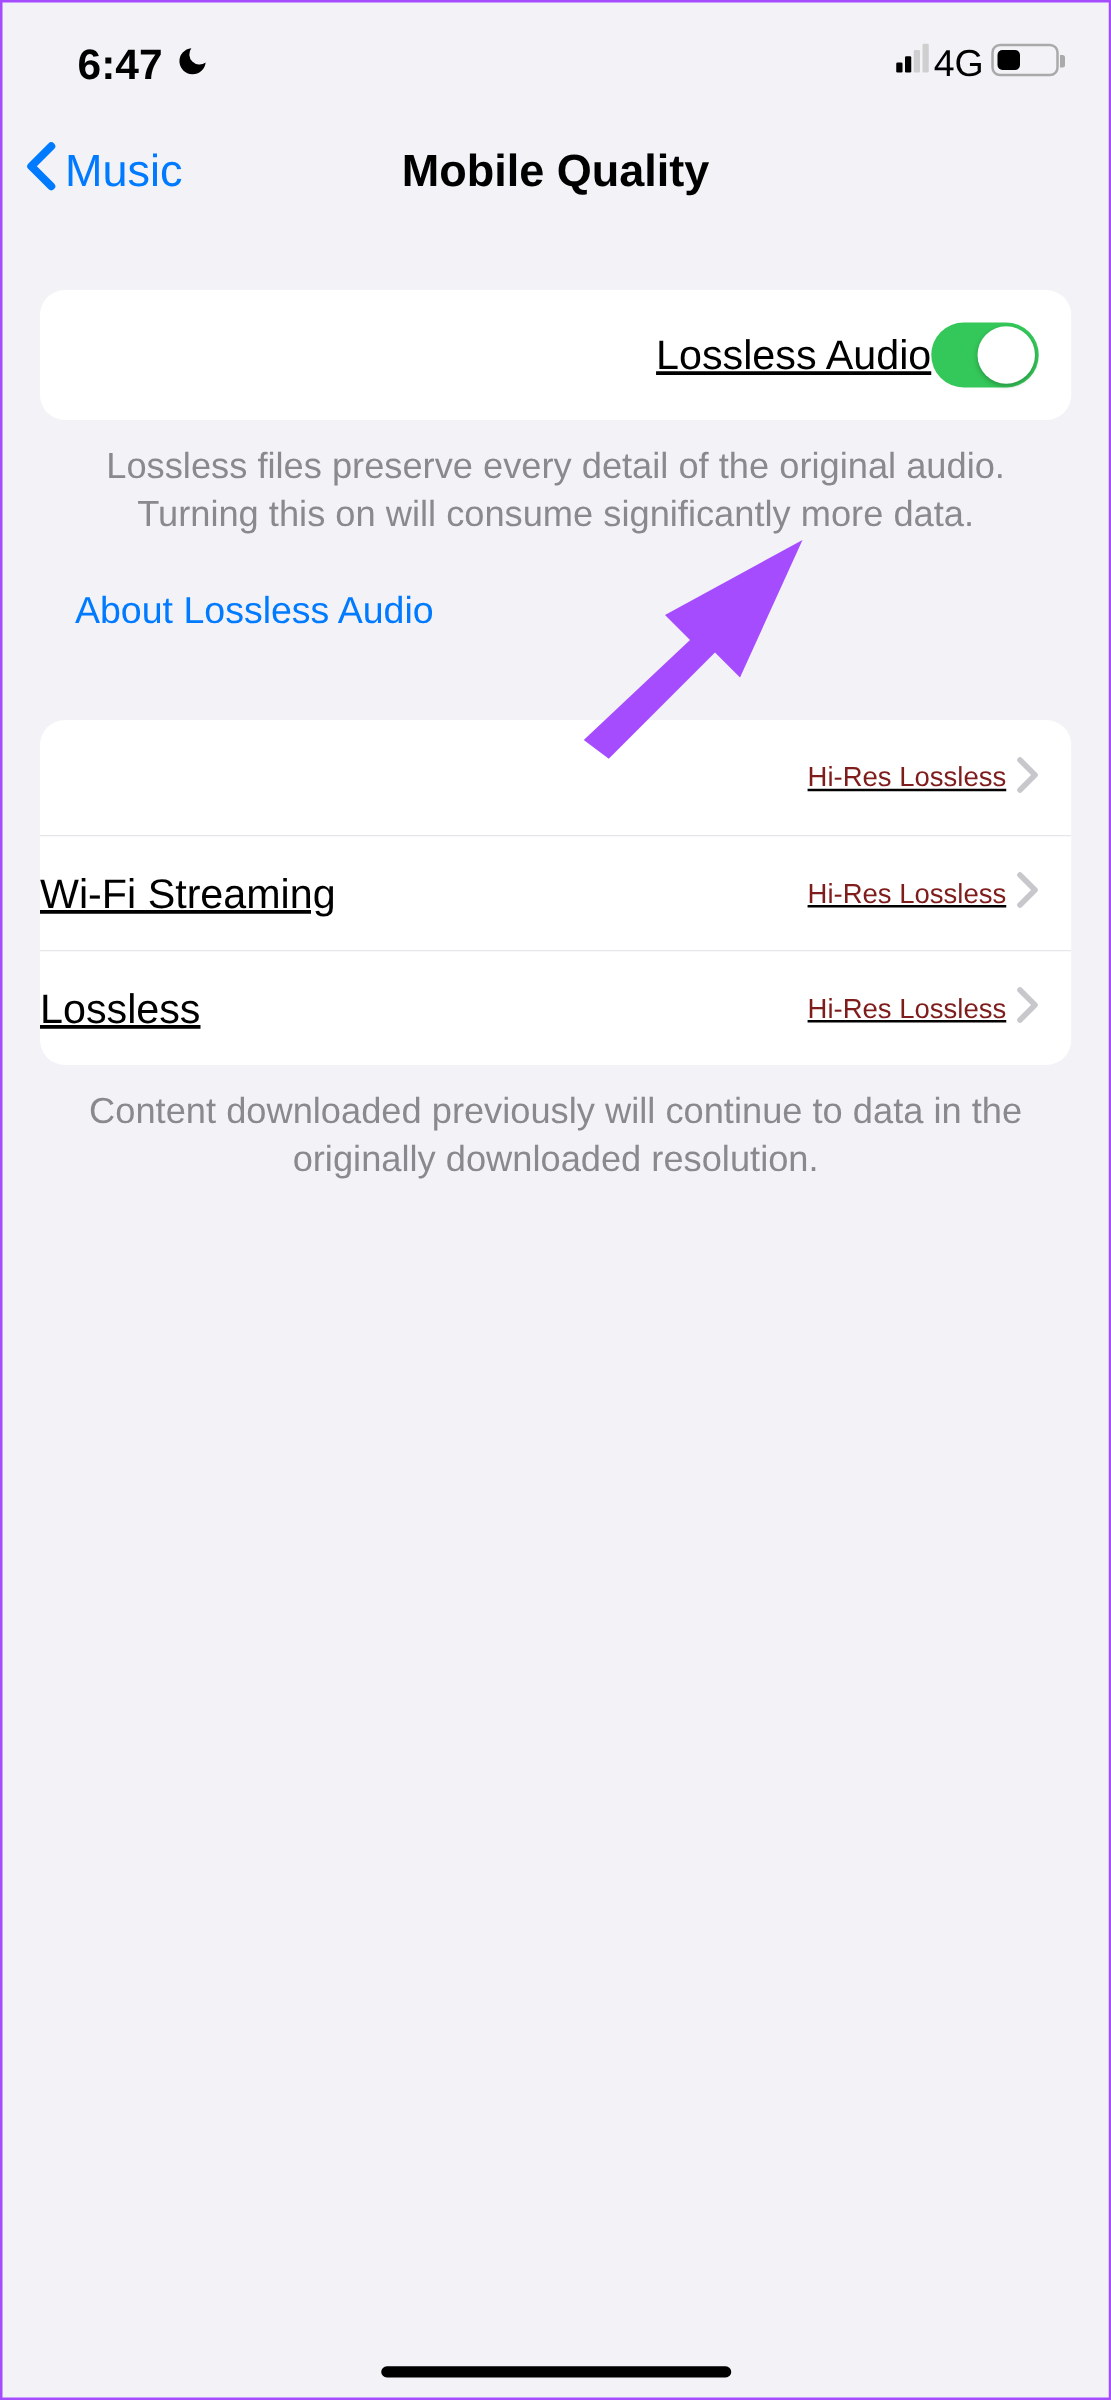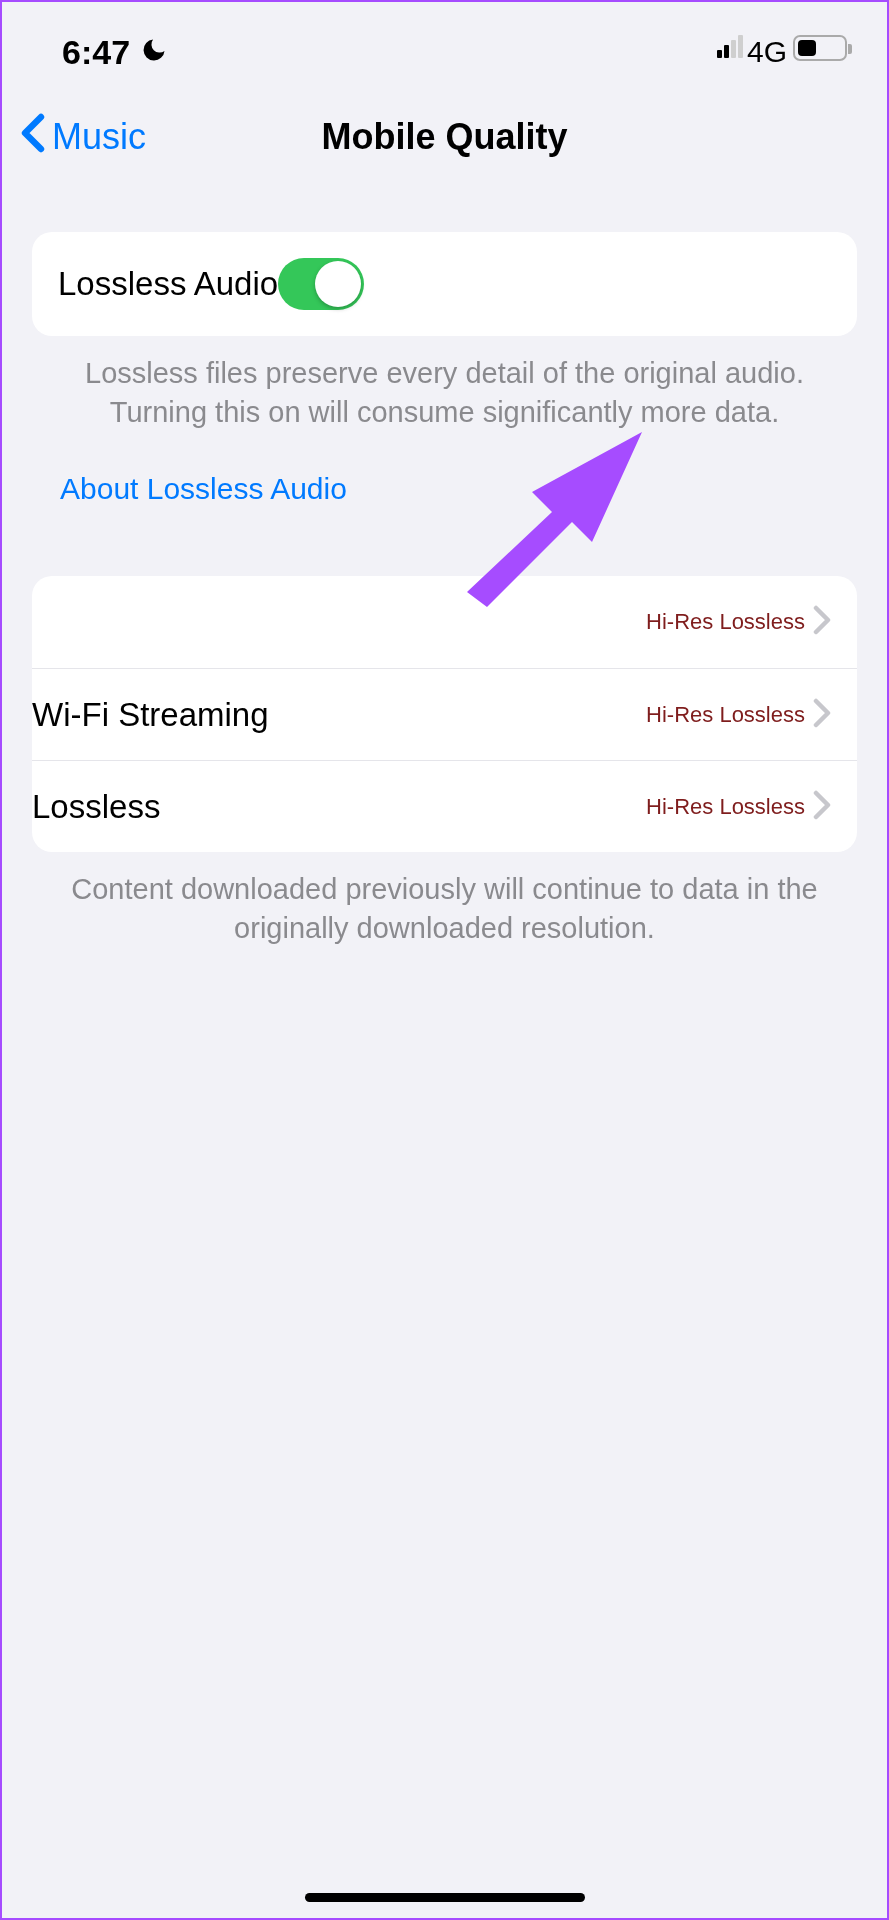--- a/index.html
+++ b/index.html
@@ -85,23 +85,24 @@
   
   .group {
     margin: 50px 30px 0 30px;
     background: #fff;
     border-radius: 20px;
     overflow: hidden;
   }
   .row {
     display: flex;
     align-items: center;
-    justify-content: flex-start;
+    justify-content: flex-end;
     padding: 26px 26px;
     min-height: 92px;
+    text-decoration: underline;
   }
   .row + .row { border-top: 1px solid #e5e5ea; padding-left: 0; }
   .row-label {
     font-size: 33px;
     color: #000;
     font-weight: 400;
   }
   .row-value {
     font-size: 22px;
     color: #7f1d1d;

